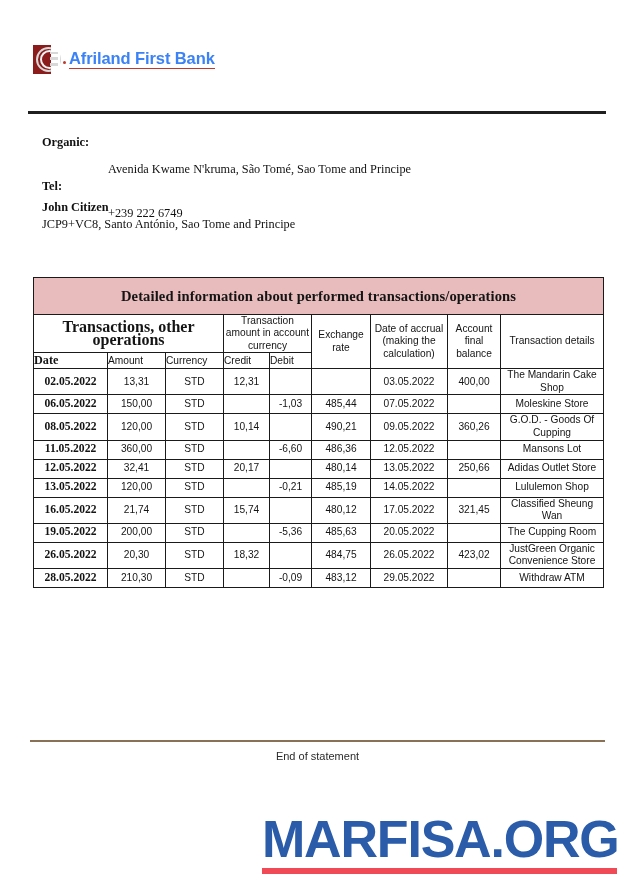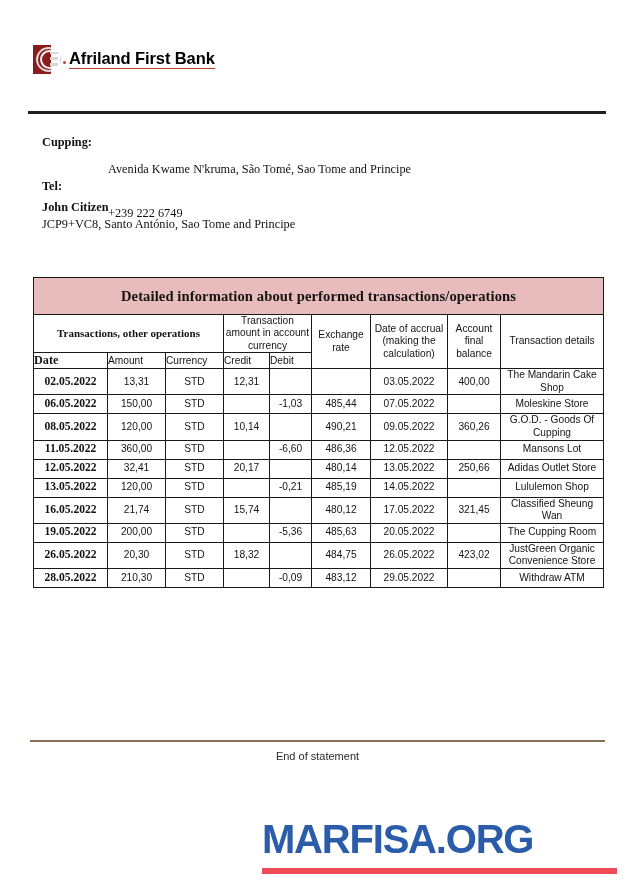--- a/index.html
+++ b/index.html
@@ -82,21 +82,21 @@
     border-radius: 50%;
     background: #c0392b;
     margin: 6px 3px 0 3px;
     flex: 0 0 auto;
   }
   .logo-word {
     font-family: "Liberation Sans", sans-serif;
     font-weight: bold;
     font-size: 16.5px;
     letter-spacing: -0.1px;
-    color: #000000;
+    color: #3b82f6;
     border-bottom: 1.4px solid #c0392b;
     padding-bottom: 1px;
     line-height: 1.15;
   }
 
   .header-rule {
     position: absolute;
     left: 28px;
     top: 111px;
     width: 578px;
@@ -169,21 +169,21 @@
     font-family: "Liberation Sans", sans-serif;
     font-size: 10.2px;
     text-align: center;
     line-height: 12.4px;
     color: #141414;
     padding: 3px 2px;
   }
   .hdr-strong {
     font-family: "Liberation Serif", "DejaVu Serif", serif;
     font-weight: bold;
-    font-size: 11px;
+    font-size: 16px;
   }
   .hdr-sub {
     font-family: "Liberation Sans", sans-serif;
     font-size: 10.2px;
     text-align: left;
     padding: 4px 2px;
     color: #141414;
   }
   .hdr-sub-strong {
     font-family: "Liberation Serif", "DejaVu Serif", serif;
@@ -240,21 +240,21 @@
   
   .watermark {
     position: absolute;
     left: 262px;
     top: 812px;
     width: 360px;
   }
   .wm-text {
     font-family: "Liberation Sans", sans-serif;
     font-weight: bold;
-    font-size: 40px;
+    font-size: 52px;
     letter-spacing: -1.2px;
     color: #2a5caa;
     line-height: 54px;
     white-space: nowrap;
   }
   .wm-bar {
     margin-top: 2px;
     width: 355px;
     height: 6px;
     background: #ef4a55;
@@ -276,21 +276,21 @@
       <span class="lm-bar bar-b"></span>
     </span>
     <span class="logo-dot"></span>
     <span class="logo-word">Afriland First Bank</span>
   </div>
 
   <div class="header-rule"></div>
 
   <div class="info-block">
     <div class="info-row">
-      <span class="info-label">Cupping:</span>
+      <span class="info-label">Organic:</span>
       <span class="info-value">Avenida Kwame N'kruma, São Tomé, Sao Tome and Principe</span>
     </div>
     <div class="info-row">
       <span class="info-label">Tel:</span>
       <span class="info-value">+239 222 6749</span>
     </div>
   </div>
 
   <div class="party-block">
     <div class="party-name">John Citizen</div>

